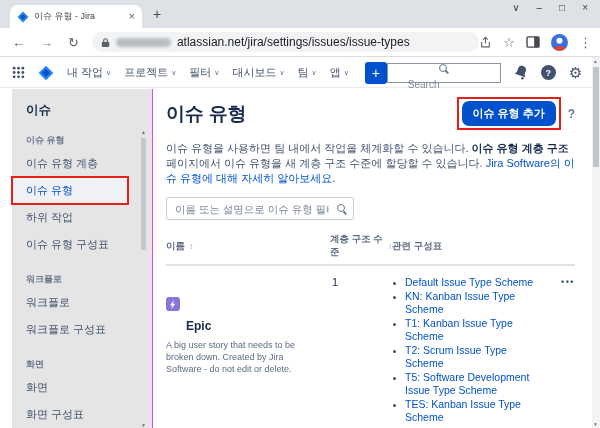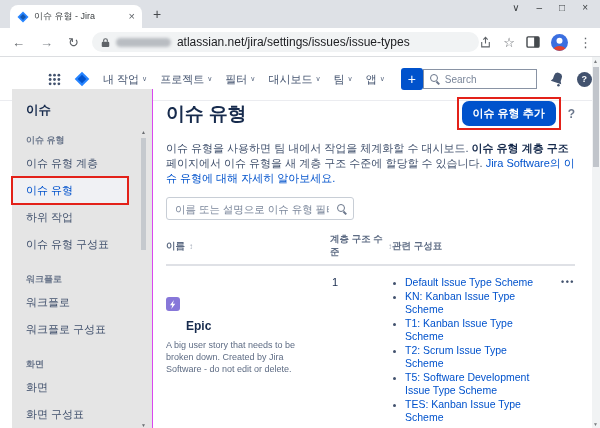--- a/index.html
+++ b/index.html
@@ -22,30 +22,30 @@
             border-bottom:1px solid #DCDEE1; display:flex; align-items:center; }
   .nav-btns { display:flex; gap:15px; margin-left:12px; font-size:13px; color:#5F6368; align-items:center; }
   .url-pill { margin-left:13px; width:398px; height:20px; background:#F1F3F4; border-radius:10px;
               display:flex; align-items:center; padding:0 9px; gap:6px; }
   .url-blur { width:55px; height:9px; background:#B9BDC2; border-radius:5px; filter:blur(1.5px); }
   .url-text { font-size:12px; color:#202124; white-space:nowrap; overflow:hidden; }
   .url-actions { margin-left:auto; margin-right:8px; display:flex; gap:11px; align-items:center;
                  font-size:13px; color:#5F6368; }
 
   
-  .jiranav { position:absolute; left:0; top:58px; width:592px; height:43px; background:#fff;
-             border-bottom:1px solid #EBECF0; display:flex; align-items:center;padding-left:36px; }
+  .jiranav { position:absolute; left:0; top:58px; width:592px; height:30px; background:#fff;
+             border-bottom:1px solid #EBECF0; display:flex; align-items:center; }
   .jn-left { display:flex; align-items:center; gap:13px; margin-left:12px; }
   .jn-item { font-size:11px; font-weight:500; color:#42526E; display:flex; align-items:center; gap:3px; white-space:nowrap; }
   .jn-chev { font-size:7px; color:#5E6C84; }
   .jn-add { width:22px; height:22px; background:#0052CC; border-radius:3px; color:#fff; font-size:14px;
             display:flex; align-items:center; justify-content:center; margin-left:3px; }
   .jn-right { margin-left:auto; margin-right:12px; display:flex; align-items:center; gap:13px; }
   .jn-search { width:114px; height:20px; border:1px solid #8993A4; border-radius:0; display:flex;
-               align-items:center; padding:0 6px; gap:5px; background:#fff; }
+               align-items:center; padding:0 6px; gap:5px; background:#fff;flex-direction:column; }
   .jn-search input { border:0; outline:0; width:72px; font-size:10px; color:#42526E; background:transparent; }
   .jn-search input::placeholder { color:#7A869A; }
   .mag { width:10px; height:10px; position:relative; display:inline-block; flex:none; }
   .mag::before { content:""; position:absolute; width:6px; height:6px; border:1.4px solid #6B778C;
                  border-radius:50%; left:0; top:0; }
   .mag::after { content:""; position:absolute; width:4px; height:1.5px; background:#6B778C;
                 transform:rotate(45deg); right:0px; bottom:1px; }
   .help-badge { width:15px; height:15px; border-radius:50%; background:#42526E; color:#fff; font-size:9px;
                 font-weight:bold; display:flex; align-items:center; justify-content:center; }
   .gear { font-size:15px; color:#42526E; line-height:1; }
@@ -262,21 +262,21 @@
       <div class="page-title">이슈 유형</div>
       <div class="add-wrap">
         <span class="annot-box">
           <button class="add-btn">이슈 유형 추가</button>
         </span>
         <span class="help-q">?</span>
       </div>
     </div>
 
     <div class="desc">
-      <span>이슈 유형을 사용하면 팀 내에서 작업을 체계화할 수 대시보드. </span><span class="bold">이슈 유형 계층 구조</span><span> 페이지에서 이슈 유형을 새 계층 구조 수준에 할당할 수 있습니다. </span><span class="link">Jira Software의 이슈 유형에 대해 자세히 알아보세요.</span>
+      <span>이슈 유형을 사용하면 팀 내에서 작업을 체계화할 수 있습니다. </span><span class="bold">이슈 유형 계층 구조</span><span> 페이지에서 이슈 유형을 새 계층 구조 수준에 할당할 수 있습니다. </span><span class="link">Jira Software의 이슈 유형에 대해 자세히 알아보세요.</span>
     </div>
 
     <div class="filter-wrap">
       <input class="filter-input" placeholder="이름 또는 설명으로 이슈 유형 필터링" style="">
       <span class="filter-icon mag"></span>
     </div>
 
     <div class="table">
       <div class="thead">
         <span class="th">

